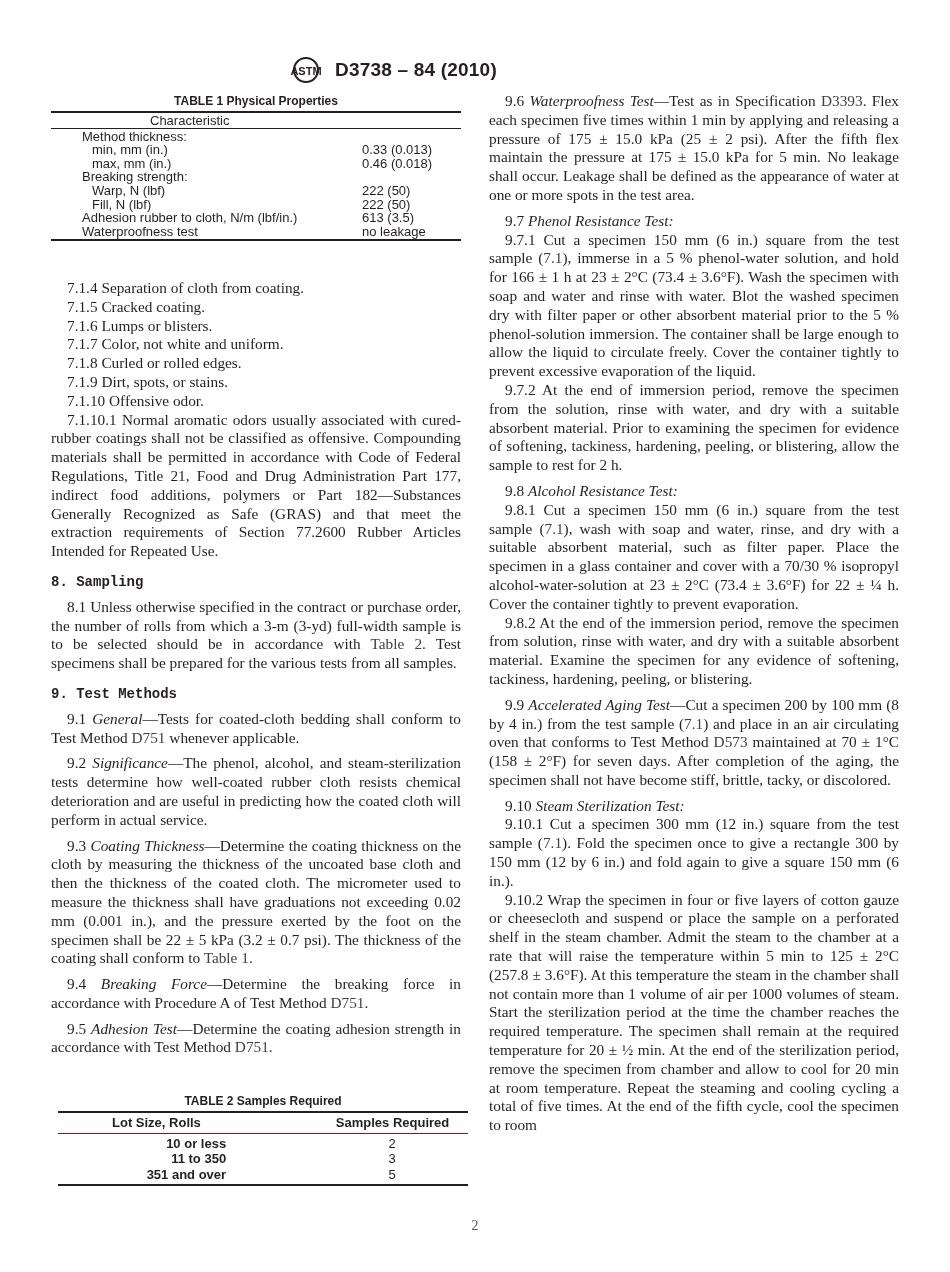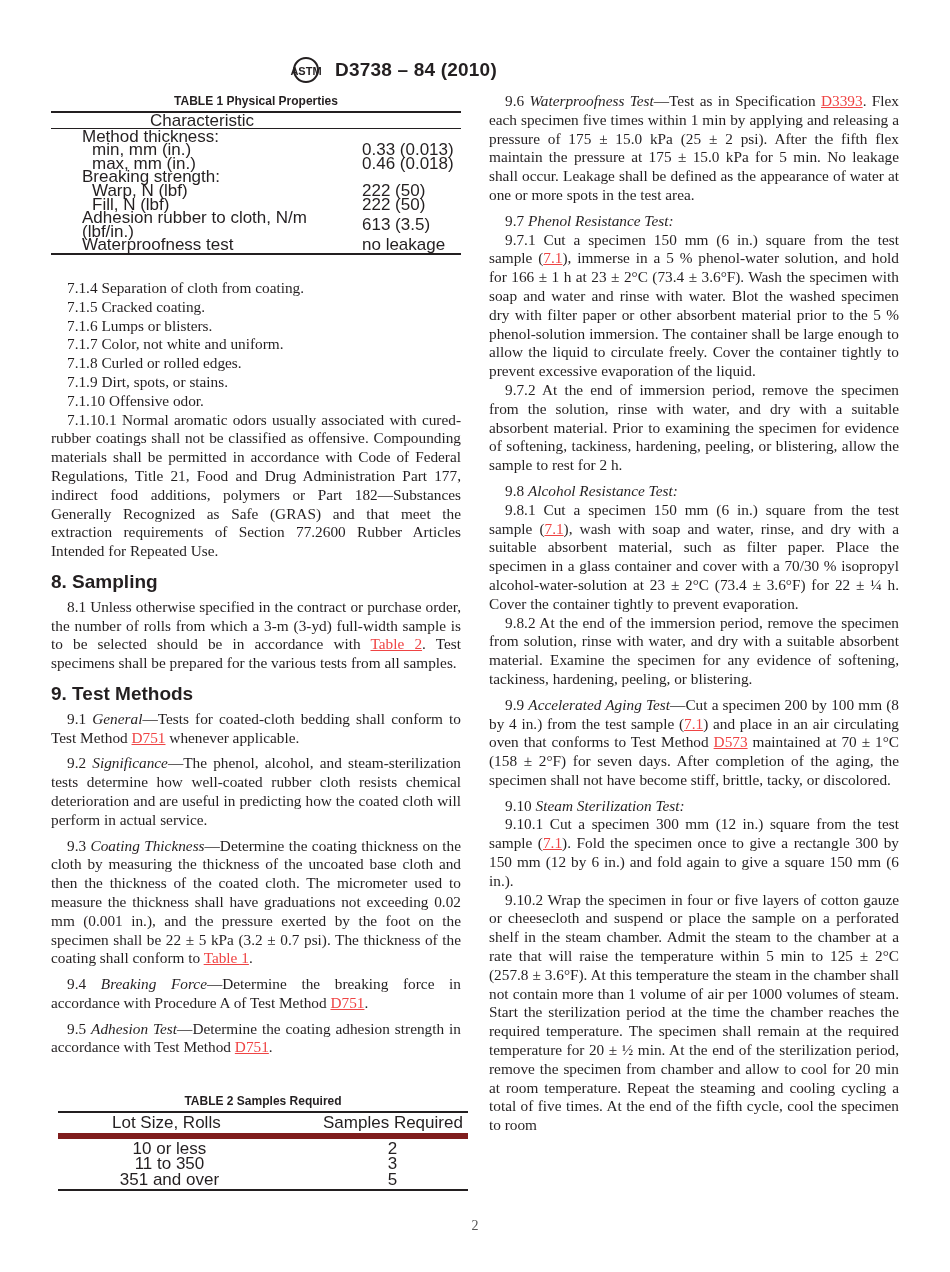--- a/index.html
+++ b/index.html
@@ -6,37 +6,37 @@
   body { width: 950px; height: 1272px; position: relative; overflow: hidden; color: #231f20; }
   .header { position: absolute; top: 56px; left: 0; width: 784px; text-align: center; }
   .header .logo { display: inline-block; vertical-align: middle; width: 38px; height: 28px; margin-right: 6px; }
   .header .title { display: inline-block; vertical-align: middle; font-family: "Liberation Sans", sans-serif; font-weight: bold; font-size: 19px; letter-spacing: 0.2px; }
   .col { position: absolute; top: 92px; width: 410px; font-family: "Liberation Serif", serif; font-size: 15.3px; line-height: 18.8px; text-align: justify; }
   .col-left { left: 51px; }
   .col-right { left: 489px; }
   p { margin: 0; text-indent: 16px; }
   p.gap { margin-top: 7px; }
   p.list { text-indent: 16px; }
-  h2 { font-family: Liberation Sans, sans-serif; font-size: 19px; font-weight: bold; margin: 12px 0 6px 0; }
-  .link { color: #ef4444; text-decoration: underline; }
+  h2 { font-family: Liberation Mono, monospace; font-size: 14px; font-weight: bold; margin: 12px 0 6px 0; }
+  .link { color: #404040; }
   i { font-style: italic; }
   .tbl-caption { font-family: "Liberation Sans", sans-serif; font-weight: bold; font-size: 12px; text-align: center; margin-bottom: 3px; }
-  table { width: 100%; border-collapse: collapse; font-family: "Liberation Sans", sans-serif; font-size: 17px; line-height: 13.6px; }
+  table { width: 100%; border-collapse: collapse; font-family: "Liberation Sans", sans-serif; font-size: 13px; line-height: 13.6px; }
   table.t1 { border-top: 2px solid #231f20; border-bottom: 2px solid #231f20; }
   table.t1 thead th { font-weight: normal; text-align: left; padding: 1px 0 0 99px; border-bottom: 1px solid #231f20; }
   table.t1 td { padding: 0; }
   table.t1 td.c1 { padding-left: 31px; width: 270px; }
   table.t1 td.c1.ind { padding-left: 41px; }
   table.t1 tbody tr:first-child td { padding-top: 1px; }
   table.t1 tbody tr:last-child td { padding-bottom: 1px; }
   table.t2 { border-top: 2px solid #231f20; border-bottom: 2px solid #231f20; }
-  table.t2 thead th { font-weight: normal; padding: 3px 0 3px 0; border-bottom: 6px solid #7f1d1d; }
+  table.t2 thead th { font-weight: bold; padding: 3px 0 3px 0; border-bottom: 1px solid #7f1d1d; }
   table.t2 thead th.c1 { text-align: left; padding-left: 54px; }
   table.t2 thead th.c2 { text-align: center; padding-left: 90px; }
-  table.t2 td.c1 { padding-left: 54px; text-align: center; }
+  table.t2 td.c1 { padding-left: 54px; text-align: right; font-weight: bold; }
   table.t2 td.c2 { text-align: center; padding-left: 90px; }
   table.t2 tbody tr:first-child td { padding-top: 3px; }
   table.t2 tbody tr:last-child td { padding-bottom: 3px; }
   .table1-wrap { position: absolute; top: 94px; left: 51px; width: 410px; }
   .table2-wrap { position: absolute; top: 1094px; left: 58px; width: 410px; }
   .page-number { position: absolute; top: 1218px; left: 0; width: 950px; text-align: center; font-family: "Liberation Serif", serif; font-size: 14px; color: #555; }
 </style>
 </head>
 <body>
 

